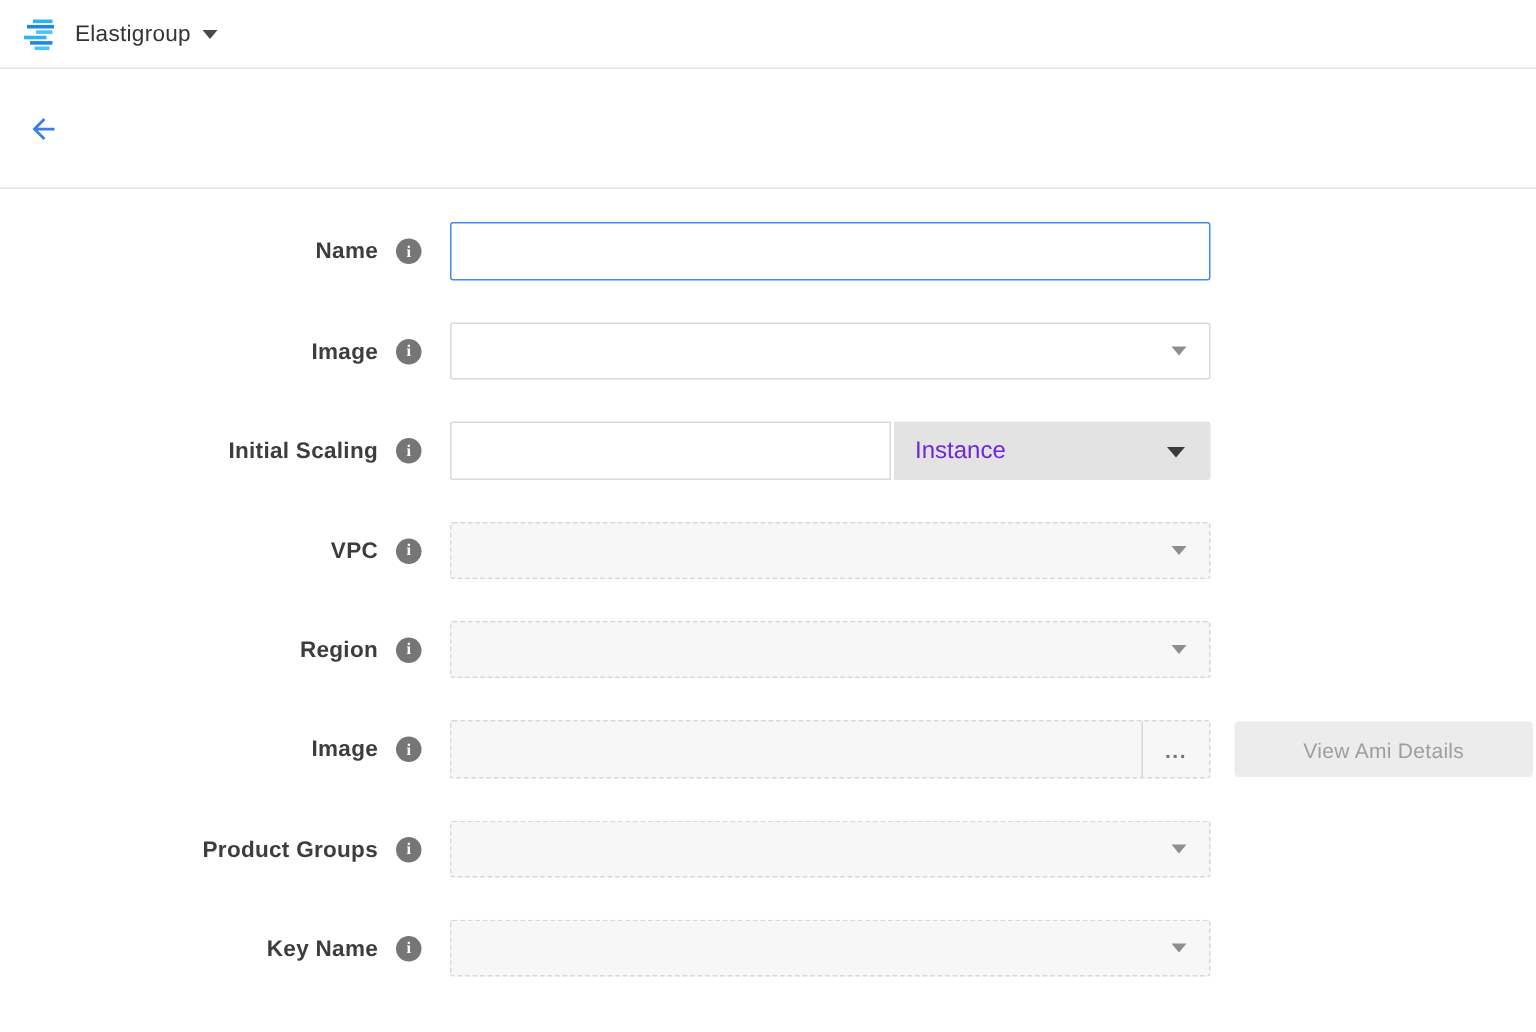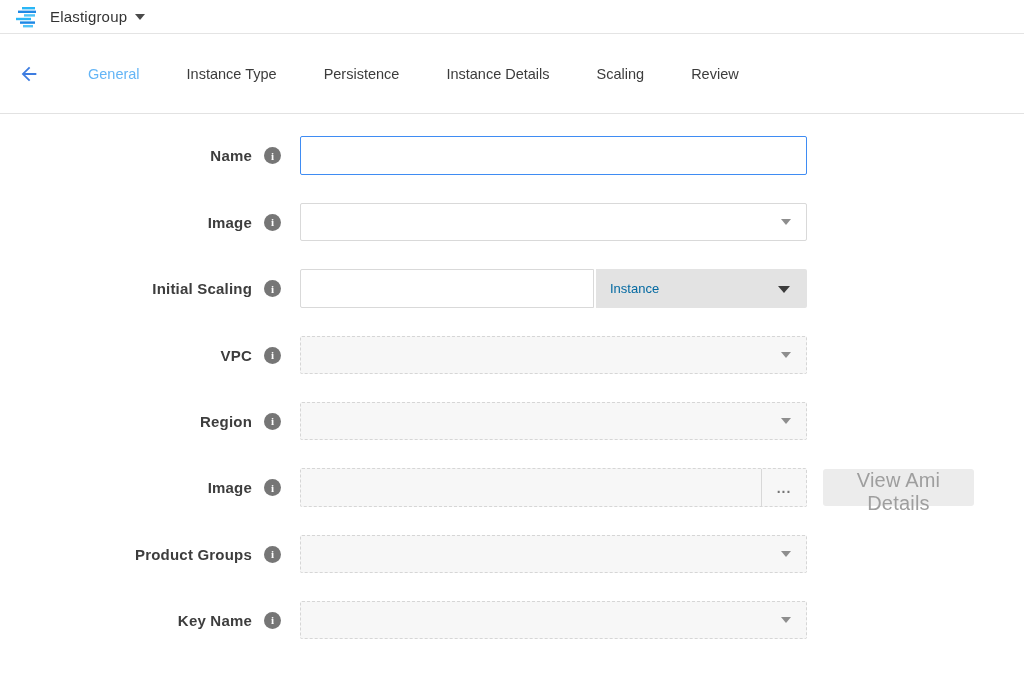--- a/index.html
+++ b/index.html
@@ -1,20 +1,20 @@
 <!DOCTYPE html>
 <html><head>
 <meta charset="utf-8">
 <style>
   * { margin:0; padding:0; box-sizing:border-box; }
   html,body { width:1024px; height:688px; background:#ffffff; overflow:hidden;
               font-family:"Liberation Sans", sans-serif; }
 
   
-  .topbar { height:34px; display:flex; align-items:center; padding-left:14px;
+  .topbar { height:46px; display:flex; align-items:center; padding-left:14px;
             border-bottom:1px solid #e4e4e4; background:#fff; }
   .logo { width:26px; height:26px; display:inline-flex; align-items:center; justify-content:center; }
   .app-name { margin-left:10px; font-size:15px; color:#333; letter-spacing:.2px; cursor:pointer; }
   .topbar .caret-sm { margin-left:8px; width:0; height:0;
             border-left:5px solid transparent; border-right:5px solid transparent;
             border-top:6px solid #4a4a4a; cursor:pointer; }
 
   
   .tabbar { height:80px; display:flex; align-items:center;
             border-bottom:1px solid #e2e2e2; background:#fff; }
@@ -46,34 +46,34 @@
               border-top:6px solid #8e8e8e; }
 
   .dropdown-disabled { width:507px; height:38px; border:1px dashed #d6d6d6; border-radius:2px;
               background:#f7f7f7; position:relative; }
 
   
   .capacity-input { width:294px; height:39px; border:1px solid #d9d9d9; border-radius:2px 0 0 2px;
               outline:none; font-size:14px; color:#333; padding:0 12px; background:#fff; }
   .unit-box { width:211px; height:39px; margin-left:2px; background:#e3e3e3; border-radius:0 2px 2px 0;
               position:relative; display:flex; align-items:center; padding-left:14px; cursor:pointer; }
-  .unit-box .unit-text { font-size:13px; color:#0369a1; }
+  .unit-box .unit-text { font-size:16px; color:#6d28d9; }
   .unit-box .caret { border-left-width:6px; border-right-width:6px;
               border-top:7px solid #3c3c3c; right:17px; margin-top:-3px; }
 
   
   .image-field { width:507px; height:39px; border:1px dashed #d6d6d6; border-radius:2px;
               background:#f7f7f7; display:flex; }
   .image-field .image-value { flex:1; }
   .image-field .ellipsis-btn { width:45px; border-left:1px solid #d8d8d8;
               display:flex; align-items:center; justify-content:center;
               font-size:14px; color:#757575; letter-spacing:1px; font-weight:700; }
 
-  .side-btn { margin-left:16px; width:151px; height:37px; background:#ececec; border:none;
-              border-radius:3px; font-size:20px; color:#9e9e9e; letter-spacing:.2px;
+  .side-btn { margin-left:16px; width:199px; height:37px; background:#ececec; border:none;
+              border-radius:3px; font-size:14px; color:#9e9e9e; letter-spacing:.2px;
               font-family:"Liberation Sans", sans-serif; }
 </style>
 </head>
 <body>
 
 <div class="topbar">
   <span class="logo">
     <svg width="24" height="24" viewBox="0 0 24 24" aria-hidden="true">
       <rect x="7" y="2" width="13" height="2.4" fill="#29b6f6"></rect>
       <rect x="3" y="5.6" width="18" height="2.4" fill="#1e88e5"></rect>
@@ -86,28 +86,20 @@
   <span class="app-name">Elastigroup</span>
   <span class="caret-sm"></span>
 </div>
 
 <div class="tabbar">
   <span class="back-btn">
     <svg width="22" height="22" viewBox="0 0 24 24" aria-hidden="true">
       <path d="M20 11H7.8l5.6-5.6L12 4l-8 8 8 8 1.4-1.4L7.8 13H20v-2z" fill="#3d7ce0"></path>
     </svg>
   </span>
-  <nav class="tabs">
-    <span class="tab active">General</span>
-    <span class="tab">Instance Type</span>
-    <span class="tab">Persistence</span>
-    <span class="tab">Instance Details</span>
-    <span class="tab">Scaling</span>
-    <span class="tab">Review</span>
-  </nav>
 </div>
 
 <div class="form">
 
   <div class="row">
     <div class="label-wrap">
       <span class="field-label">Name</span>
       <span class="info-icon">i</span>
     </div>
     <div class="control">

